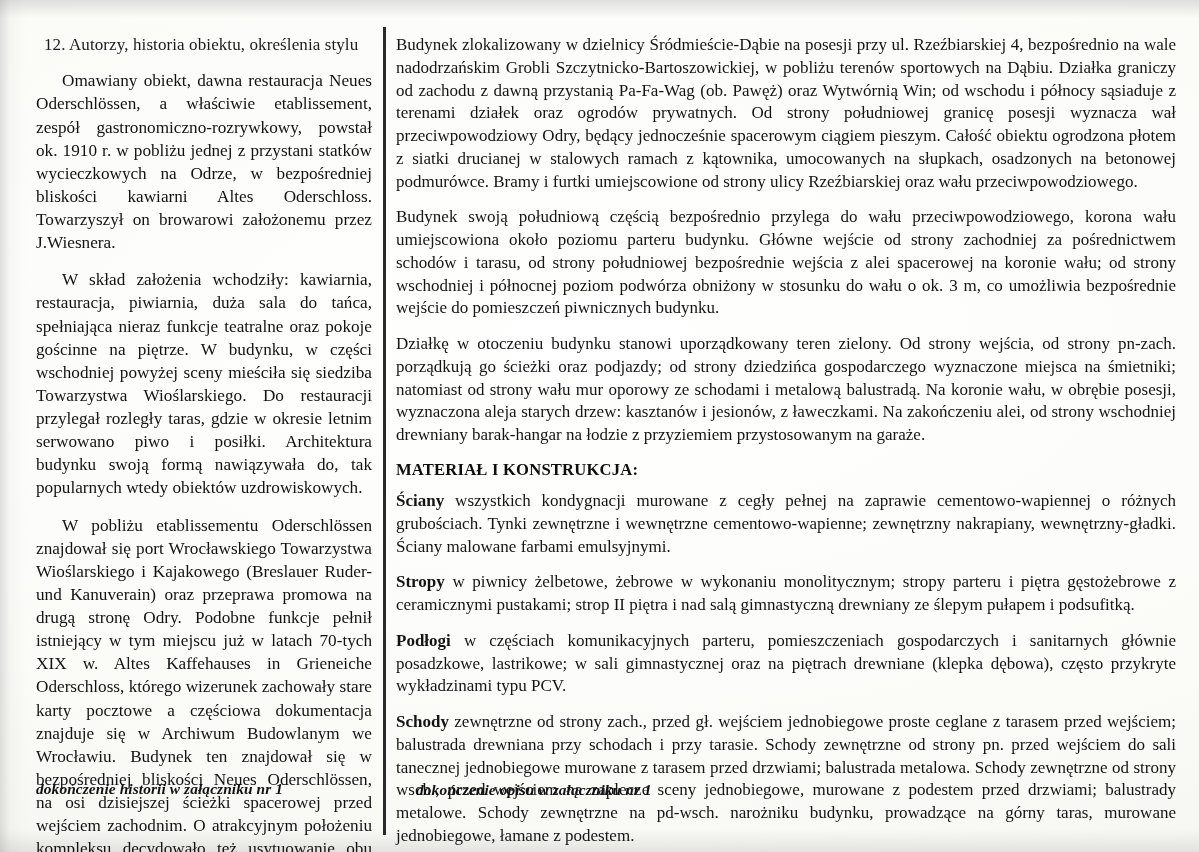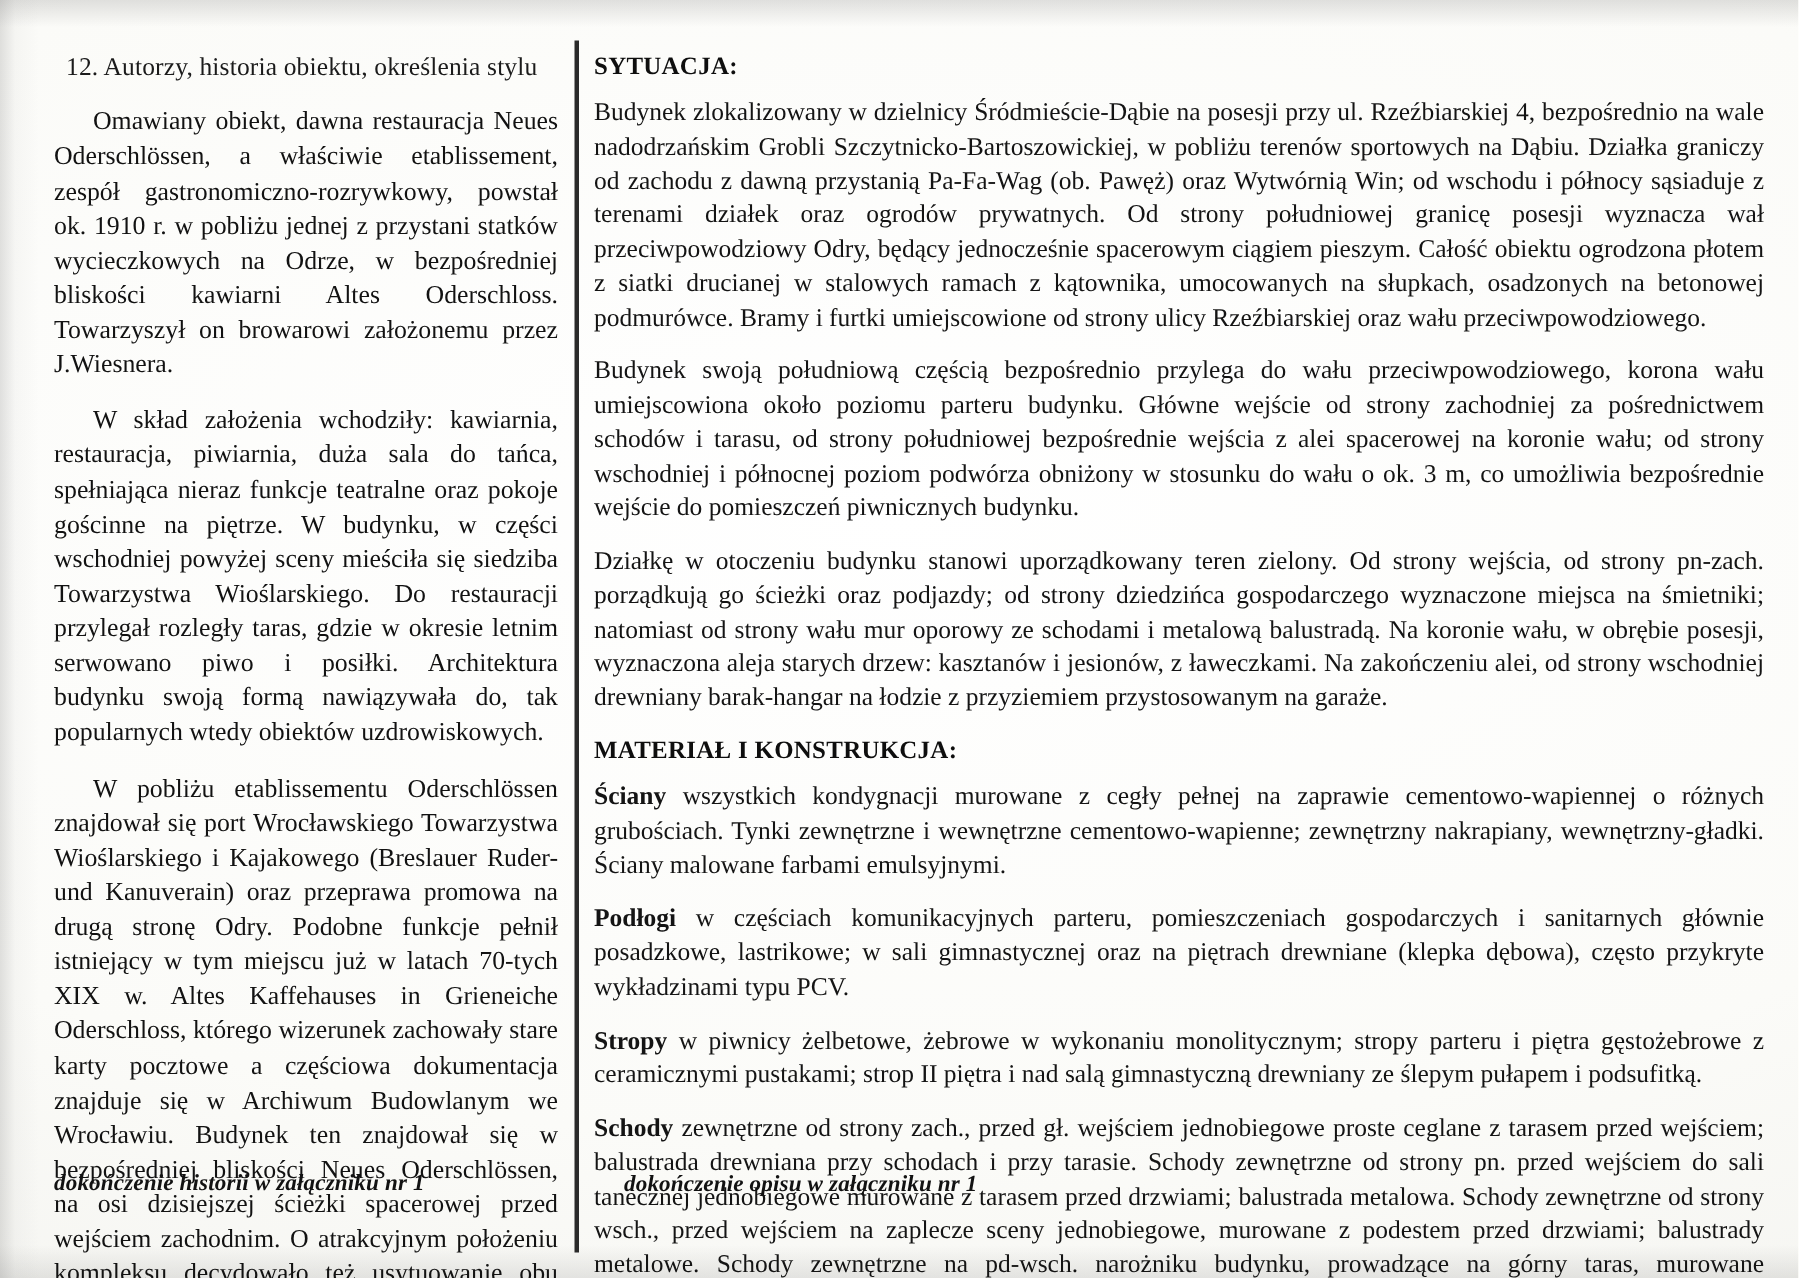--- a/index.html
+++ b/index.html
@@ -157,40 +157,39 @@
       <p class="hist-para">W pobliżu etablissementu Oderschlössen znajdował się port Wrocławskiego Towarzystwa Wioślarskiego i Kajakowego (Breslauer Ruder- und Kanuverain) oraz przeprawa promowa na drugą stronę Odry. Podobne funkcje pełnił istniejący w tym miejscu już w latach 70-tych XIX w. Altes Kaffehauses in Grieneiche Oderschloss, którego wizerunek zachowały stare karty pocztowe a częściowa dokumentacja znajduje się w Archiwum Budowlanym we Wrocławiu. Budynek ten znajdował się w bezpośredniej bliskości Neues Oderschlössen, na osi dzisiejszej ścieżki spacerowej przed wejściem zachodnim. O atrakcyjnym położeniu kompleksu decydowało też usytuowanie obu budynków nad stawem, który znajdował się na miejscu dzisiejszego dziedzińca gospodarczego.</p>
     </div>
 
     <div class="left-closing">
       <p class="closing-note">dokończenie historii w załączniku nr 1</p>
     </div>
 
     <div class="col-right">
 
 
-      <div class="section-head">SYTUACJA:</div>
 
       <p class="desc-para">Budynek zlokalizowany w dzielnicy Śródmieście-Dąbie na posesji przy ul. Rzeźbiarskiej 4, bezpośrednio na wale nadodrzańskim Grobli Szczytnicko-Bartoszowickiej, w pobliżu terenów sportowych na Dąbiu. Działka graniczy od zachodu z dawną przystanią Pa-Fa-Wag (ob. Pawęż) oraz Wytwórnią Win; od wschodu i północy sąsiaduje z terenami działek oraz ogrodów prywatnych. Od strony południowej granicę posesji wyznacza wał przeciwpowodziowy Odry, będący jednocześnie spacerowym ciągiem pieszym. Całość obiektu ogrodzona płotem z siatki drucianej w stalowych ramach z kątownika, umocowanych na słupkach, osadzonych na betonowej podmurówce. Bramy i furtki umiejscowione od strony ulicy Rzeźbiarskiej oraz wału przeciwpowodziowego.</p>
 
       <p class="desc-para">Budynek swoją południową częścią bezpośrednio przylega do wału przeciwpowodziowego, korona wału umiejscowiona około poziomu parteru budynku. Główne wejście od strony zachodniej za pośrednictwem schodów i tarasu, od strony południowej bezpośrednie wejścia z alei spacerowej na koronie wału; od strony wschodniej i północnej poziom podwórza obniżony w stosunku do wału o ok. 3 m, co umożliwia bezpośrednie wejście do pomieszczeń piwnicznych budynku.</p>
 
       <p class="desc-para">Działkę w otoczeniu budynku stanowi uporządkowany teren zielony. Od strony wejścia, od strony pn-zach. porządkują go ścieżki oraz podjazdy; od strony dziedzińca gospodarczego wyznaczone miejsca na śmietniki; natomiast od strony wału mur oporowy ze schodami i metalową balustradą. Na koronie wału, w obrębie posesji, wyznaczona aleja starych drzew: kasztanów i jesionów, z ławeczkami. Na zakończeniu alei, od strony wschodniej drewniany barak-hangar na łodzie z przyziemiem przystosowanym na garaże.</p>
 
       <div class="section-head tight">MATERIAŁ I KONSTRUKCJA:</div>
 
       <p class="desc-para">
         <span class="lead">Ściany</span><span> wszystkich kondygnacji murowane z cegły pełnej na zaprawie cementowo-wapiennej o różnych grubościach. Tynki zewnętrzne i wewnętrzne cementowo-wapienne; zewnętrzny nakrapiany, wewnętrzny-gładki. Ściany malowane farbami emulsyjnymi.</span>
       </p>
 
       <p class="desc-para">
+        <span class="lead">Stropy</span><span> w piwnicy żelbetowe, żebrowe w wykonaniu monolitycznym; stropy parteru i piętra gęstożebrowe z ceramicznymi pustakami; strop II piętra i nad salą gimnastyczną drewniany ze ślepym pułapem i podsufitką.</span>
+      </p>
+
+      <p class="desc-para">
         <span class="lead">Podłogi</span><span> w częściach komunikacyjnych parteru, pomieszczeniach gospodarczych i sanitarnych głównie posadzkowe, lastrikowe; w sali gimnastycznej oraz na piętrach drewniane (klepka dębowa), często przykryte wykładzinami typu PCV.</span>
-      </p>
-
-      <p class="desc-para">
-        <span class="lead">Stropy</span><span> w piwnicy żelbetowe, żebrowe w wykonaniu monolitycznym; stropy parteru i piętra gęstożebrowe z ceramicznymi pustakami; strop II piętra i nad salą gimnastyczną drewniany ze ślepym pułapem i podsufitką.</span>
       </p>
 
       <p class="desc-para">
         <span class="lead">Schody</span><span> zewnętrzne od strony zach., przed gł. wejściem jednobiegowe proste ceglane z tarasem przed wejściem; balustrada drewniana przy schodach i przy tarasie. Schody zewnętrzne od strony pn. przed wejściem do sali tanecznej jednobiegowe murowane z tarasem przed drzwiami; balustrada metalowa. Schody zewnętrzne od strony wsch., przed wejściem na zaplecze sceny jednobiegowe, murowane z podestem przed drzwiami; balustrady metalowe. Schody zewnętrzne na pd-wsch. narożniku budynku, prowadzące na górny taras, murowane jednobiegowe, łamane z podestem.</span>
       </p>
     </div>
 
     <div class="right-closing">
       <p class="closing-note">dokończenie opisu w załączniku nr 1</p>
     </div>

